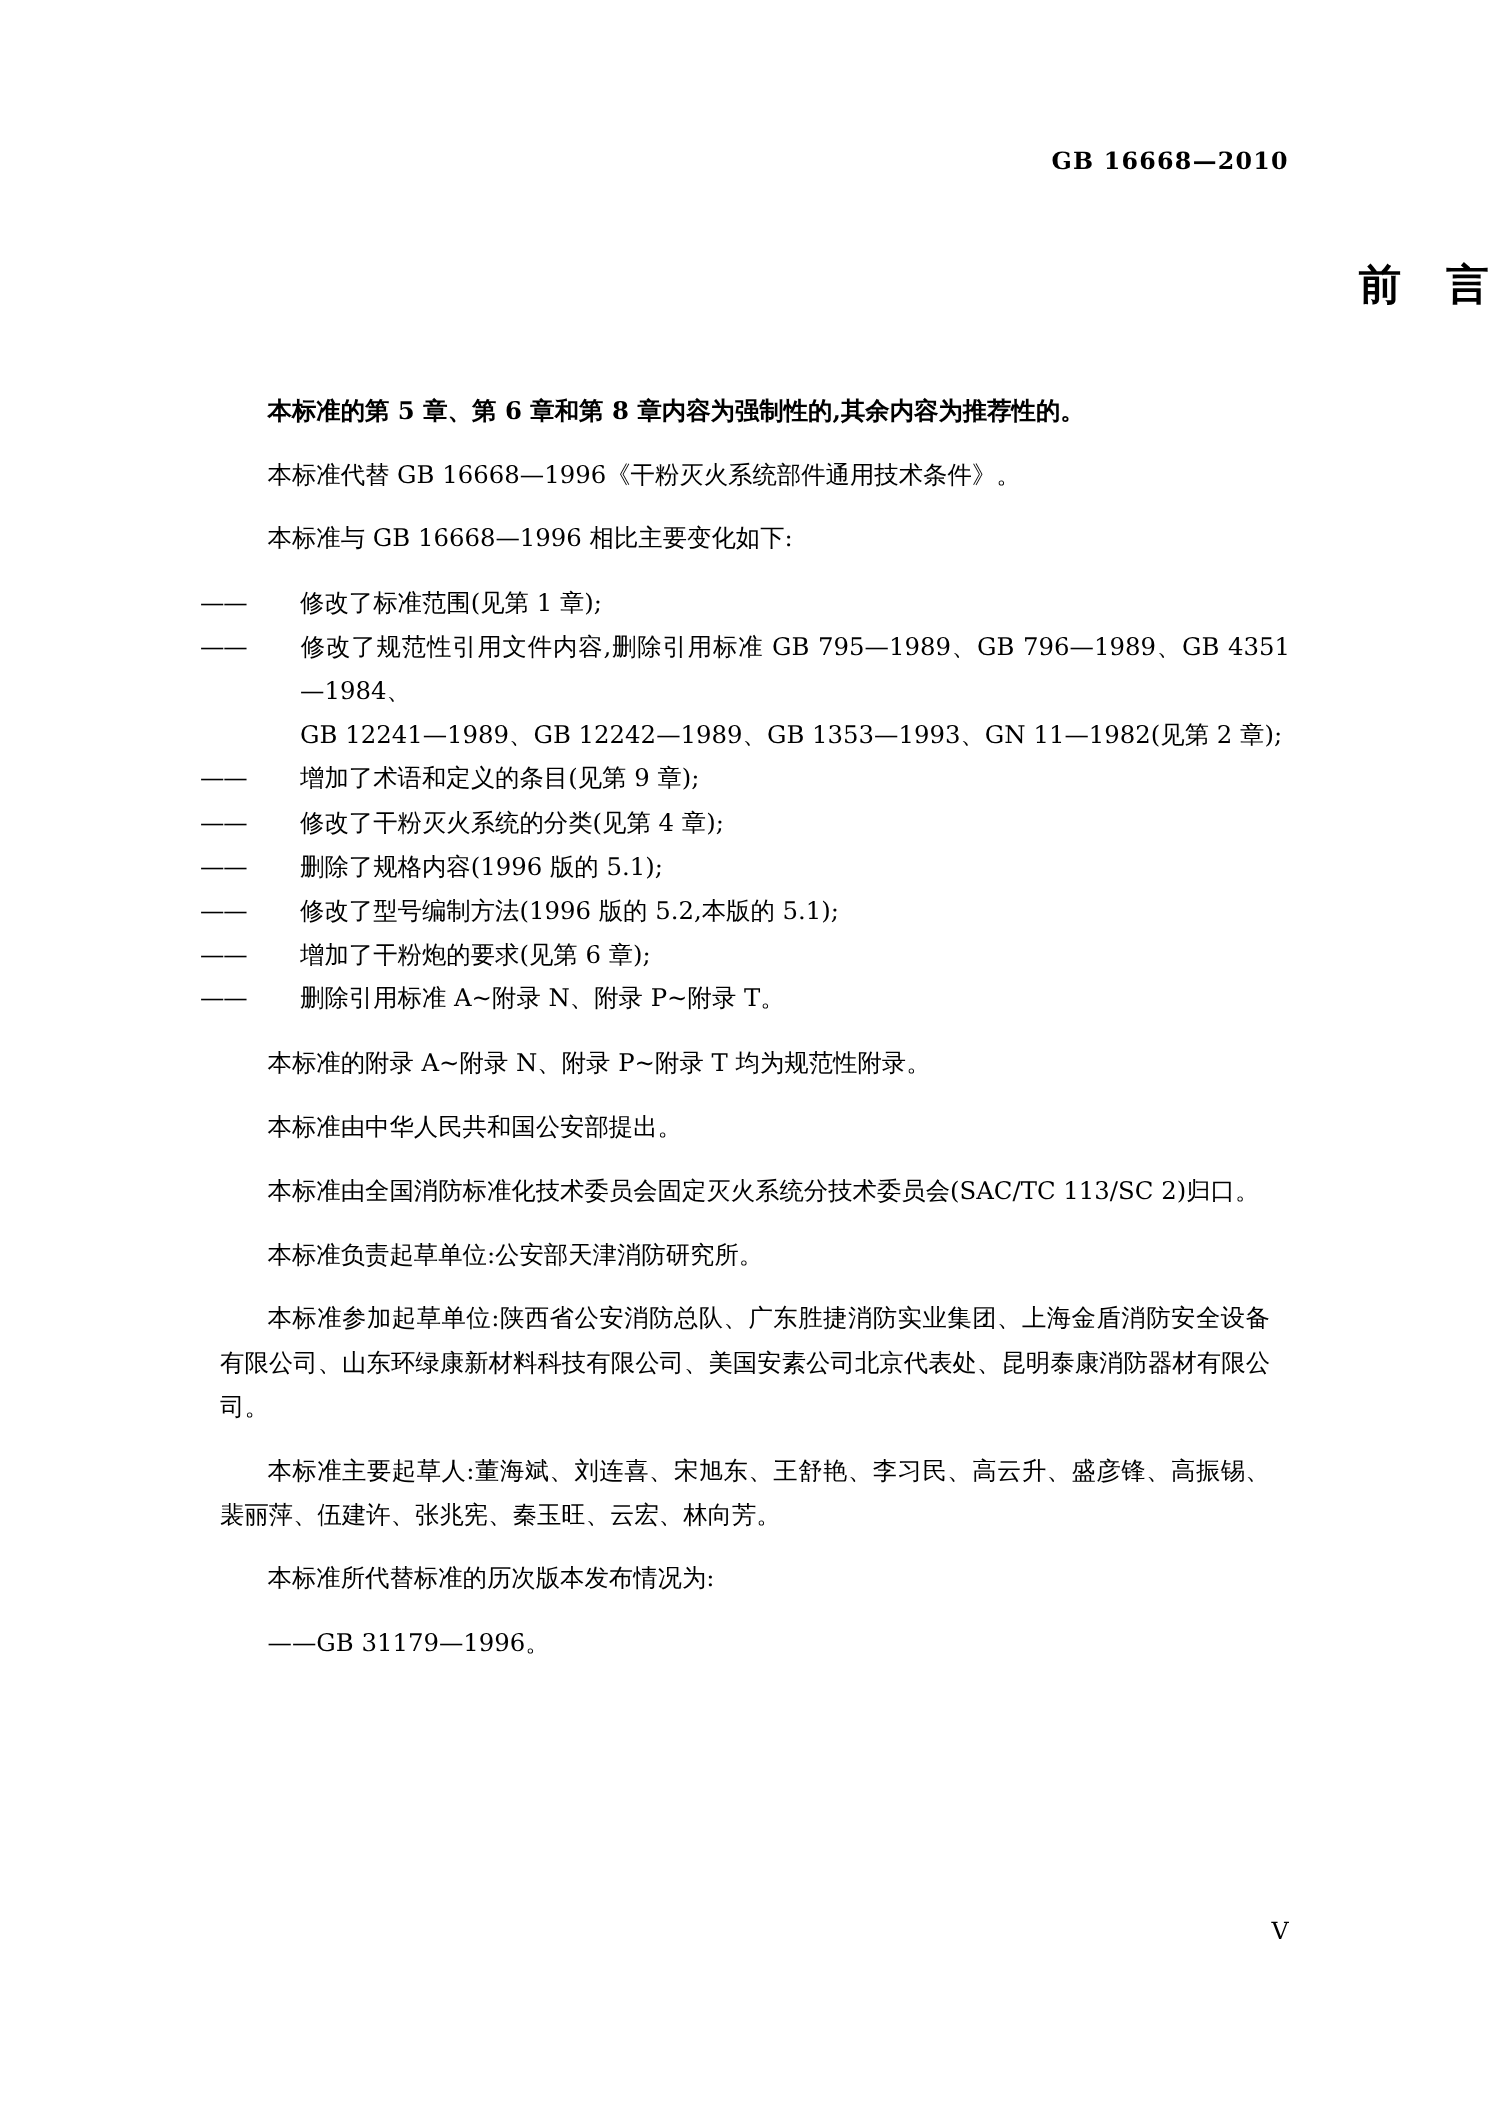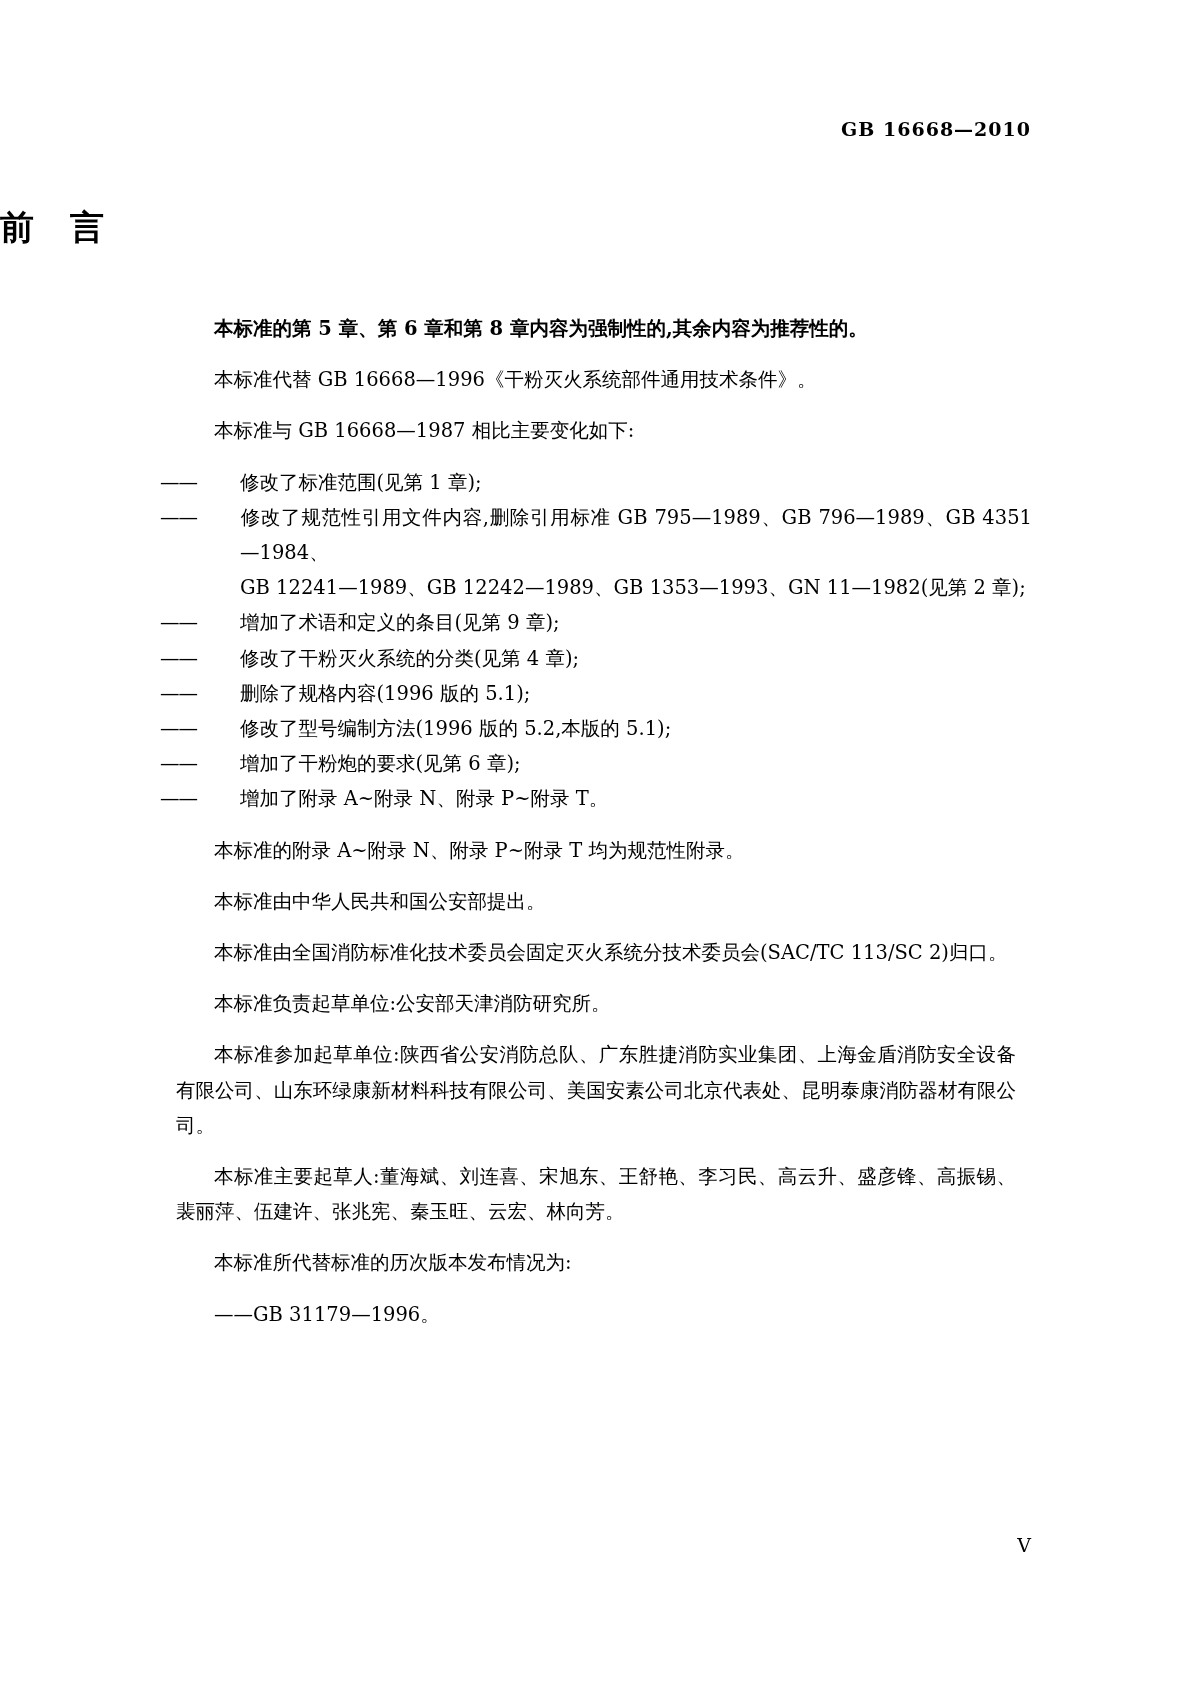--- a/index.html
+++ b/index.html
@@ -30,21 +30,21 @@
     font-weight: bold;
     font-size: 19px;
     letter-spacing: 1px;
     white-space: nowrap;
   }
   .title {
     position: absolute;
     top: 205px;
     left: 0;
     width: 1191px;
-    text-align: left;
+    text-align: right;
     font-size: 34px;
     font-weight: bold;
     letter-spacing: 0;
     font-family: "DejaVu Serif", "Liberation Serif", serif;
   }
   .title .gap {
     display: inline-block;
     width: 36px;
   }
   .body-block {
@@ -100,39 +100,39 @@
   <div class="title">
     <span>前</span><span class="gap"></span><span>言</span>
   </div>
 
   <div class="body-block">
 
     <p class="p bold indent">本标准的第 5 章、第 6 章和第 8 章内容为强制性的,其余内容为推荐性的。</p>
 
     <p class="p indent">本标准代替 GB 16668—1996《干粉灭火系统部件通用技术条件》。</p>
 
-    <p class="p indent">本标准与 GB 16668—1987 相比主要变化如下:</p>
+    <p class="p indent">本标准与 GB 16668—1996 相比主要变化如下:</p>
 
     <p class="dash-item"><span class="dash">——</span><span>修改了标准范围(见第 1 章);</span></p>
 
     <p class="dash-item"><span class="dash">——</span><span>修改了规范性引用文件内容,删除引用标准 GB 795—1989、GB 796—1989、GB 4351—1984、</span></p>
     <p class="dash-item cont">GB 12241—1989、GB 12242—1989、GB 1353—1993、GN 11—1982(见第 2 章);</p>
 
     <p class="dash-item"><span class="dash">——</span><span>增加了术语和定义的条目(见第 9 章);</span></p>
 
     <p class="dash-item"><span class="dash">——</span><span>修改了干粉灭火系统的分类(见第 4 章);</span></p>
 
     <p class="dash-item"><span class="dash">——</span><span>删除了规格内容(1996 版的 5.1);</span></p>
 
     <p class="dash-item"><span class="dash">——</span><span>修改了型号编制方法(1996 版的 5.2,本版的 5.1);</span></p>
 
     <p class="dash-item"><span class="dash">——</span><span>增加了干粉炮的要求(见第 6 章);</span></p>
 
 
-    <p class="dash-item"><span class="dash">——</span><span>增加了附录 A~附录 N、附录 P~附录 T。</span></p>
+    <p class="dash-item"><span class="dash">——</span><span>删除引用标准 A~附录 N、附录 P~附录 T。</span></p>
 
     <p class="p indent">本标准的附录 A~附录 N、附录 P~附录 T 均为规范性附录。</p>
 
     <p class="p indent">本标准由中华人民共和国公安部提出。</p>
 
     <p class="p indent">本标准由全国消防标准化技术委员会固定灭火系统分技术委员会(SAC/TC 113/SC 2)归口。</p>
 
     <p class="p indent">本标准负责起草单位:公安部天津消防研究所。</p>
 
     <p class="p indent">本标准参加起草单位:陕西省公安消防总队、广东胜捷消防实业集团、上海金盾消防安全设备有限公司、山东环绿康新材料科技有限公司、美国安素公司北京代表处、昆明泰康消防器材有限公司。</p>

